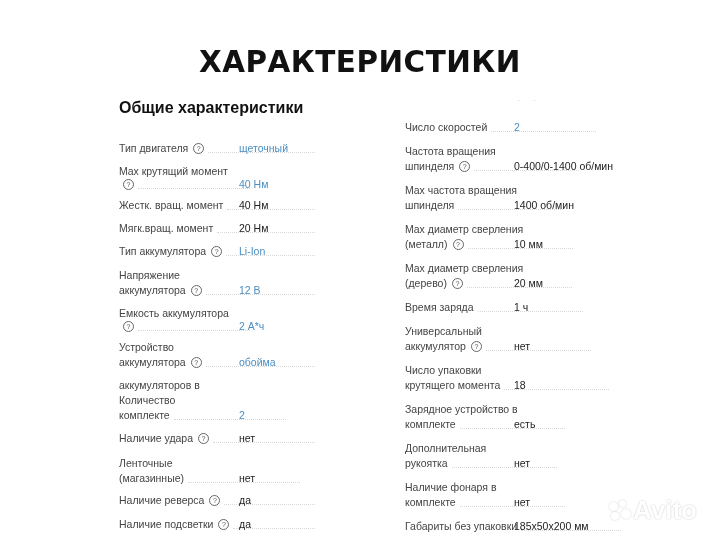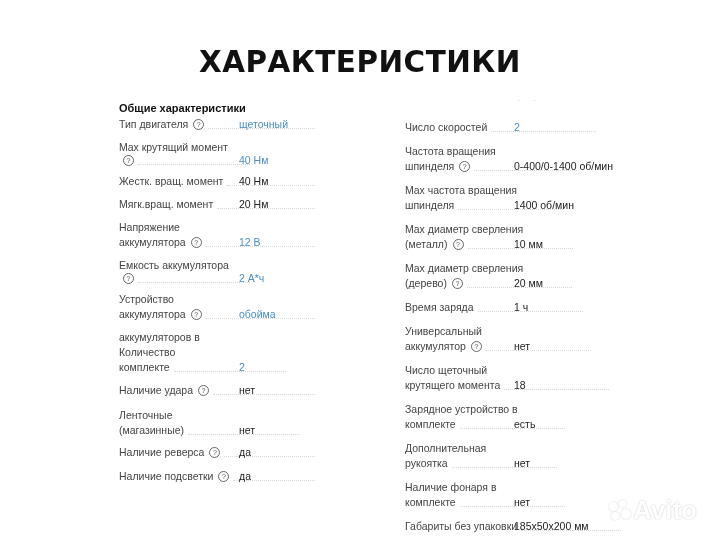--- a/index.html
+++ b/index.html
@@ -8,21 +8,21 @@
       font-family: "Liberation Sans", "DejaVu Sans", sans-serif; color: #222;
     }
     .title {
       position: absolute; left: 0; top: 44px; width: 720px; text-align: center;
       font-family: "DejaVu Sans", sans-serif; font-weight: bold; font-size: 30px;
       letter-spacing: 0.5px; color: #111; transform: scaleX(0.98);
     }
     .col { position: absolute; }
     .col-left { left: 119px; top: 101px; width: 200px; }
     .col-right { left: 405px; top: 120px; width: 220px; }
-    .section-title { font-size: 11px; font-weight: bold; color: #111; margin-bottom: 2px; height: 14px; line-height: 14px; }
+    .section-title { font-size: 16px; font-weight: bold; color: #111; margin-bottom: 26px; height: 14px; line-height: 14px; }
     .row { position: relative; font-size: 10.5px; line-height: 15px; color: #444; }
     .row .label-line { display: block; }
     .row .last-line { position: relative; display: flex; align-items: center; }
     .row .dots { flex: 1; border-bottom: 1px dotted #d8d8d8; margin: 0 4px; height: 8px; }
     .row .value { position: absolute; color: #222; white-space: nowrap; }
     .col-left .row .value { left: 120px; }
     .col-right .row .value { left: 109px; }
     .row .value.blue { color: #4a8ec2; }
     .qicon {
       display: inline-flex; align-items: center; justify-content: center;
@@ -71,20 +71,28 @@
           <span class="value">40 Нм</span>
         </div>
       </div>
       <div class="row" style="margin-bottom: 8px;">
         <div class="last-line">
           <span>Мягк.вращ. момент</span>
           <span class="dots"></span>
           <span class="value">20 Нм</span>
         </div>
       </div>
+      <div class="row" style="margin-bottom: 9px;">
+        <div class="last-line">
+          <span>Тип аккумулятора</span>
+          <span class="qicon">?</span>
+          <span class="dots"></span>
+          <span class="value blue">Li-Ion</span>
+        </div>
+      </div>
       <div class="row" style="margin-bottom: 8px;">
         <span class="label-line">Напряжение</span>
         <div class="last-line">
           <span>аккумулятора</span>
           <span class="qicon">?</span>
           <span class="dots"></span>
           <span class="value blue">12 В</span>
         </div>
       </div>
       <div class="row" style="margin-bottom: 8px;">
@@ -205,21 +213,21 @@
       <div class="row" style="margin-bottom: 9px;">
         <span class="label-line">Универсальный</span>
         <div class="last-line">
           <span>аккумулятор</span>
           <span class="qicon">?</span>
           <span class="dots" style="max-width: 105px;"></span>
           <span class="value">нет</span>
         </div>
       </div>
       <div class="row" style="margin-bottom: 9px;">
-        <span class="label-line">Число щеточный</span>
+        <span class="label-line">Число упаковки</span>
         <div class="last-line">
           <span>крутящего момента</span>
           <span class="dots" style="max-width: 105px;"></span>
           <span class="value">18</span>
         </div>
       </div>
       <div class="row" style="margin-bottom: 9px;">
         <span class="label-line">Зарядное устройство в</span>
         <div class="last-line">
           <span>комплекте</span>

